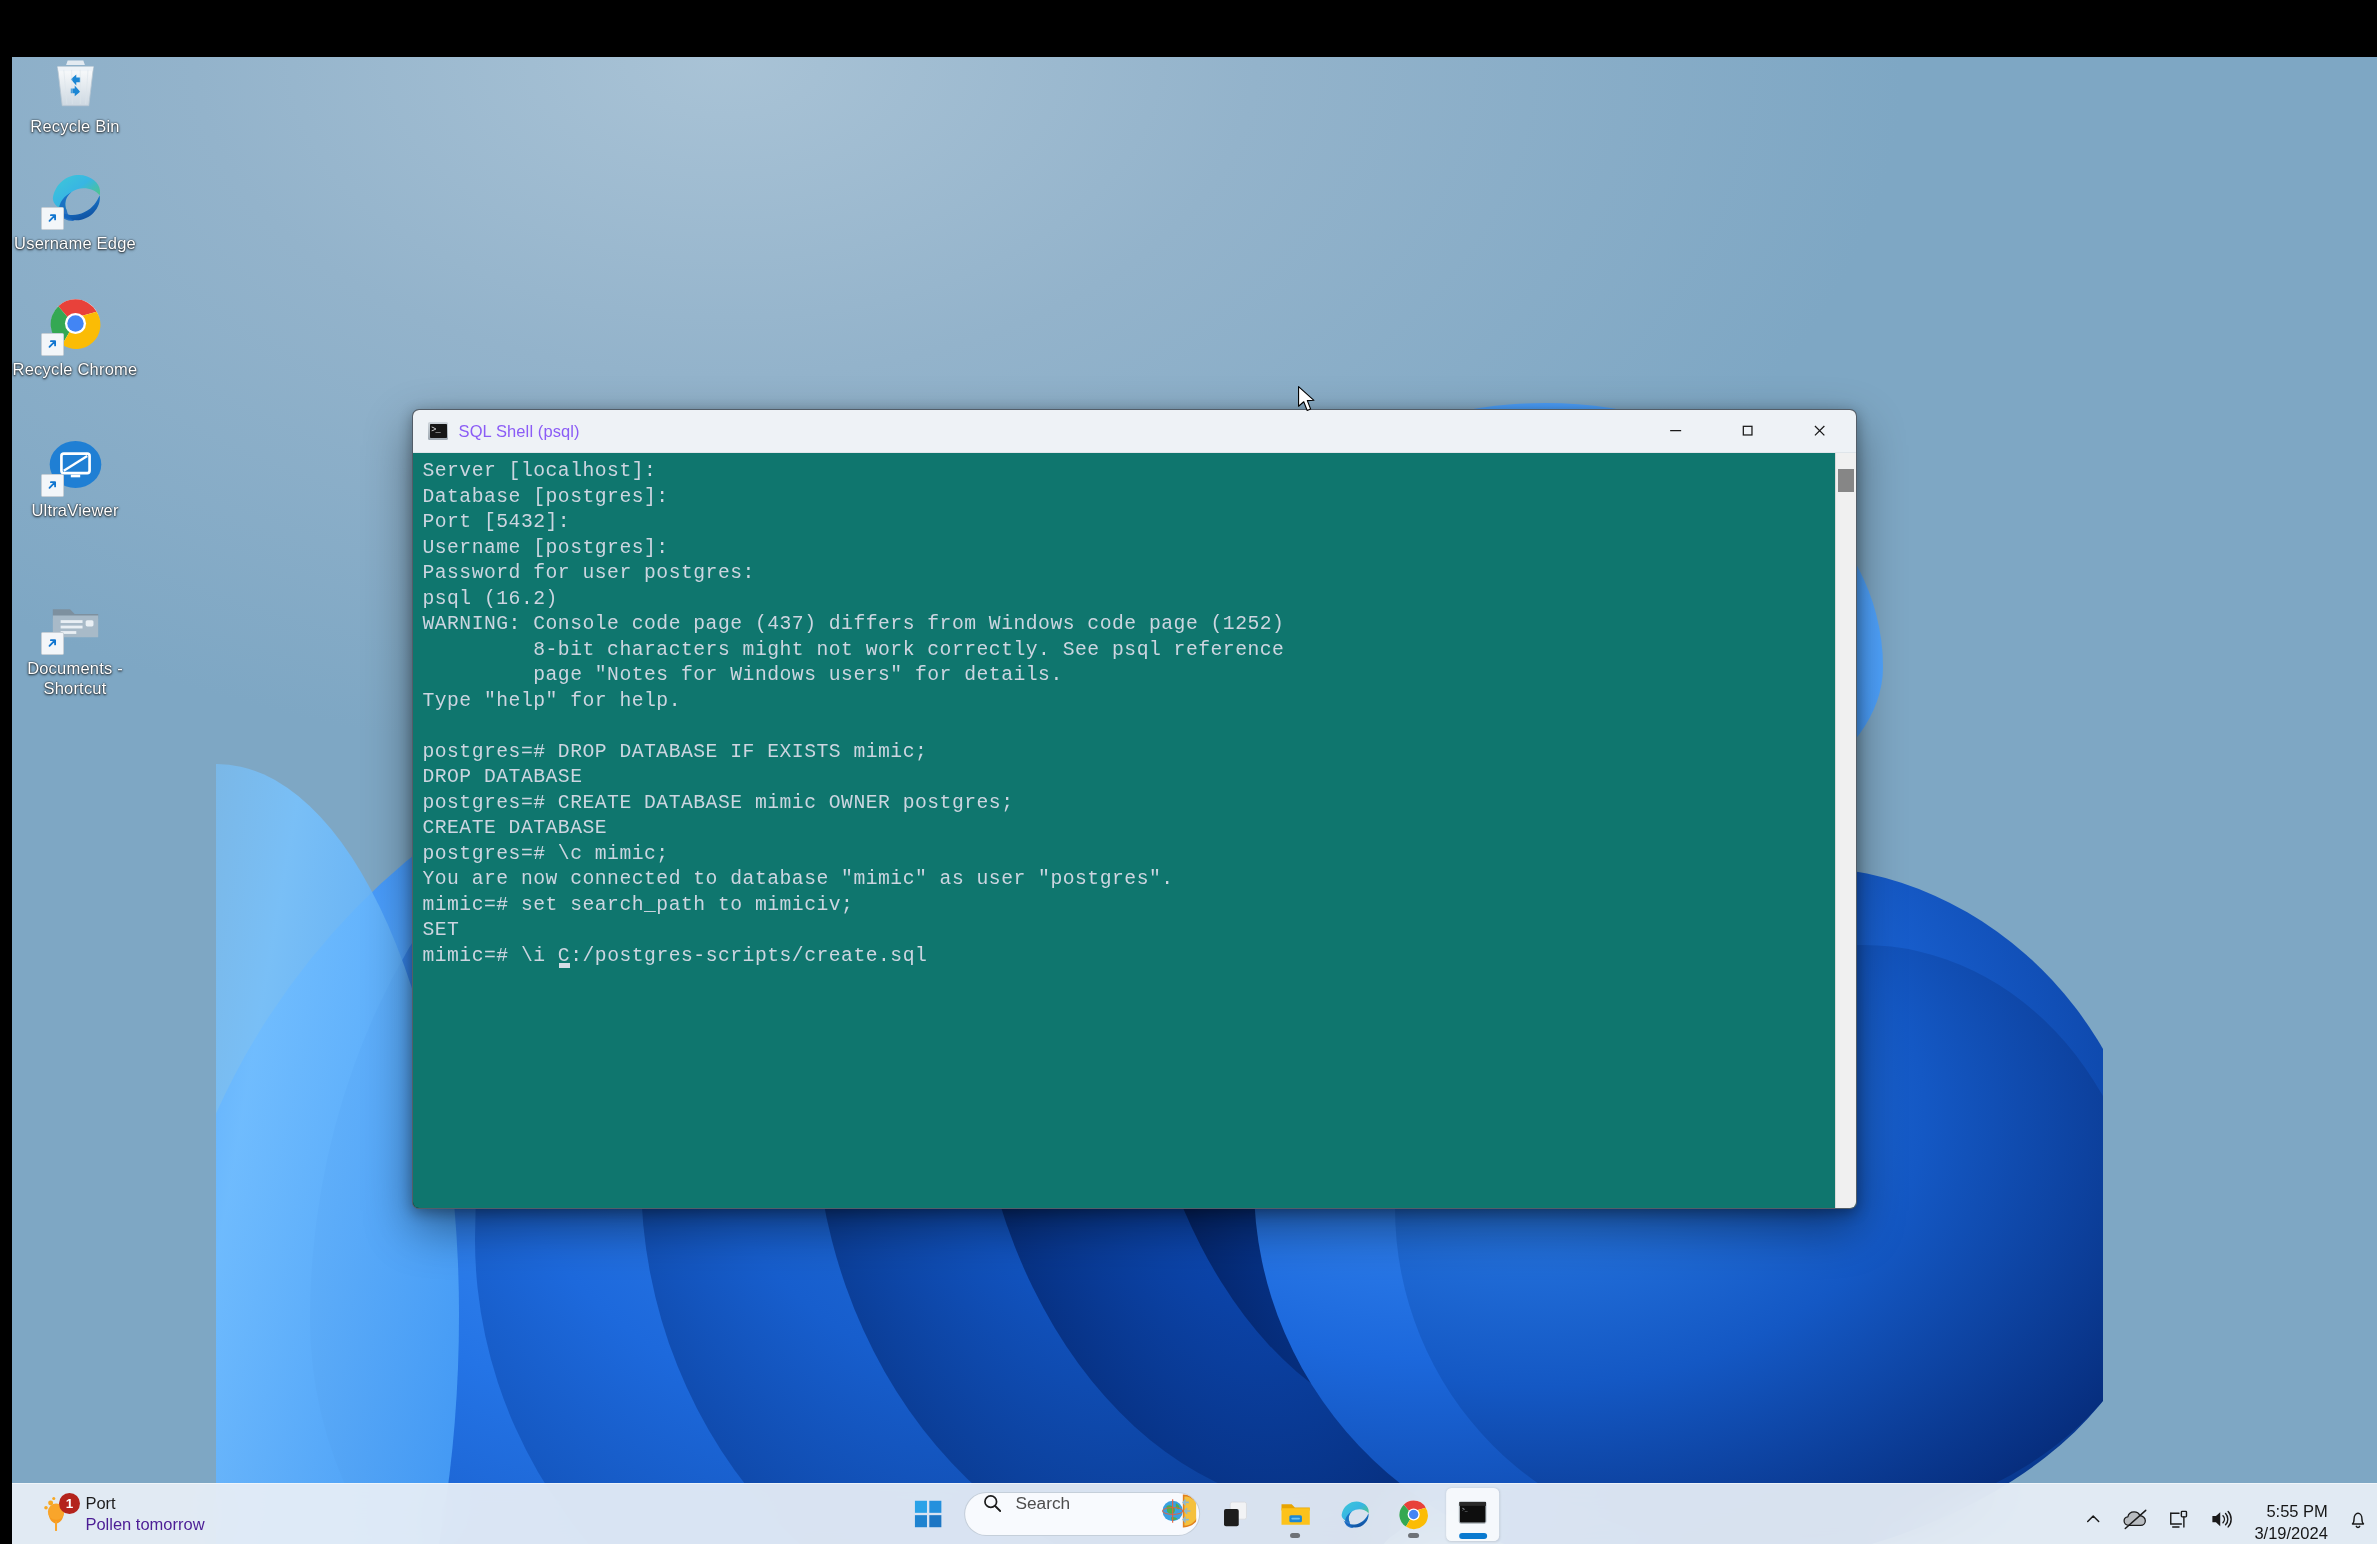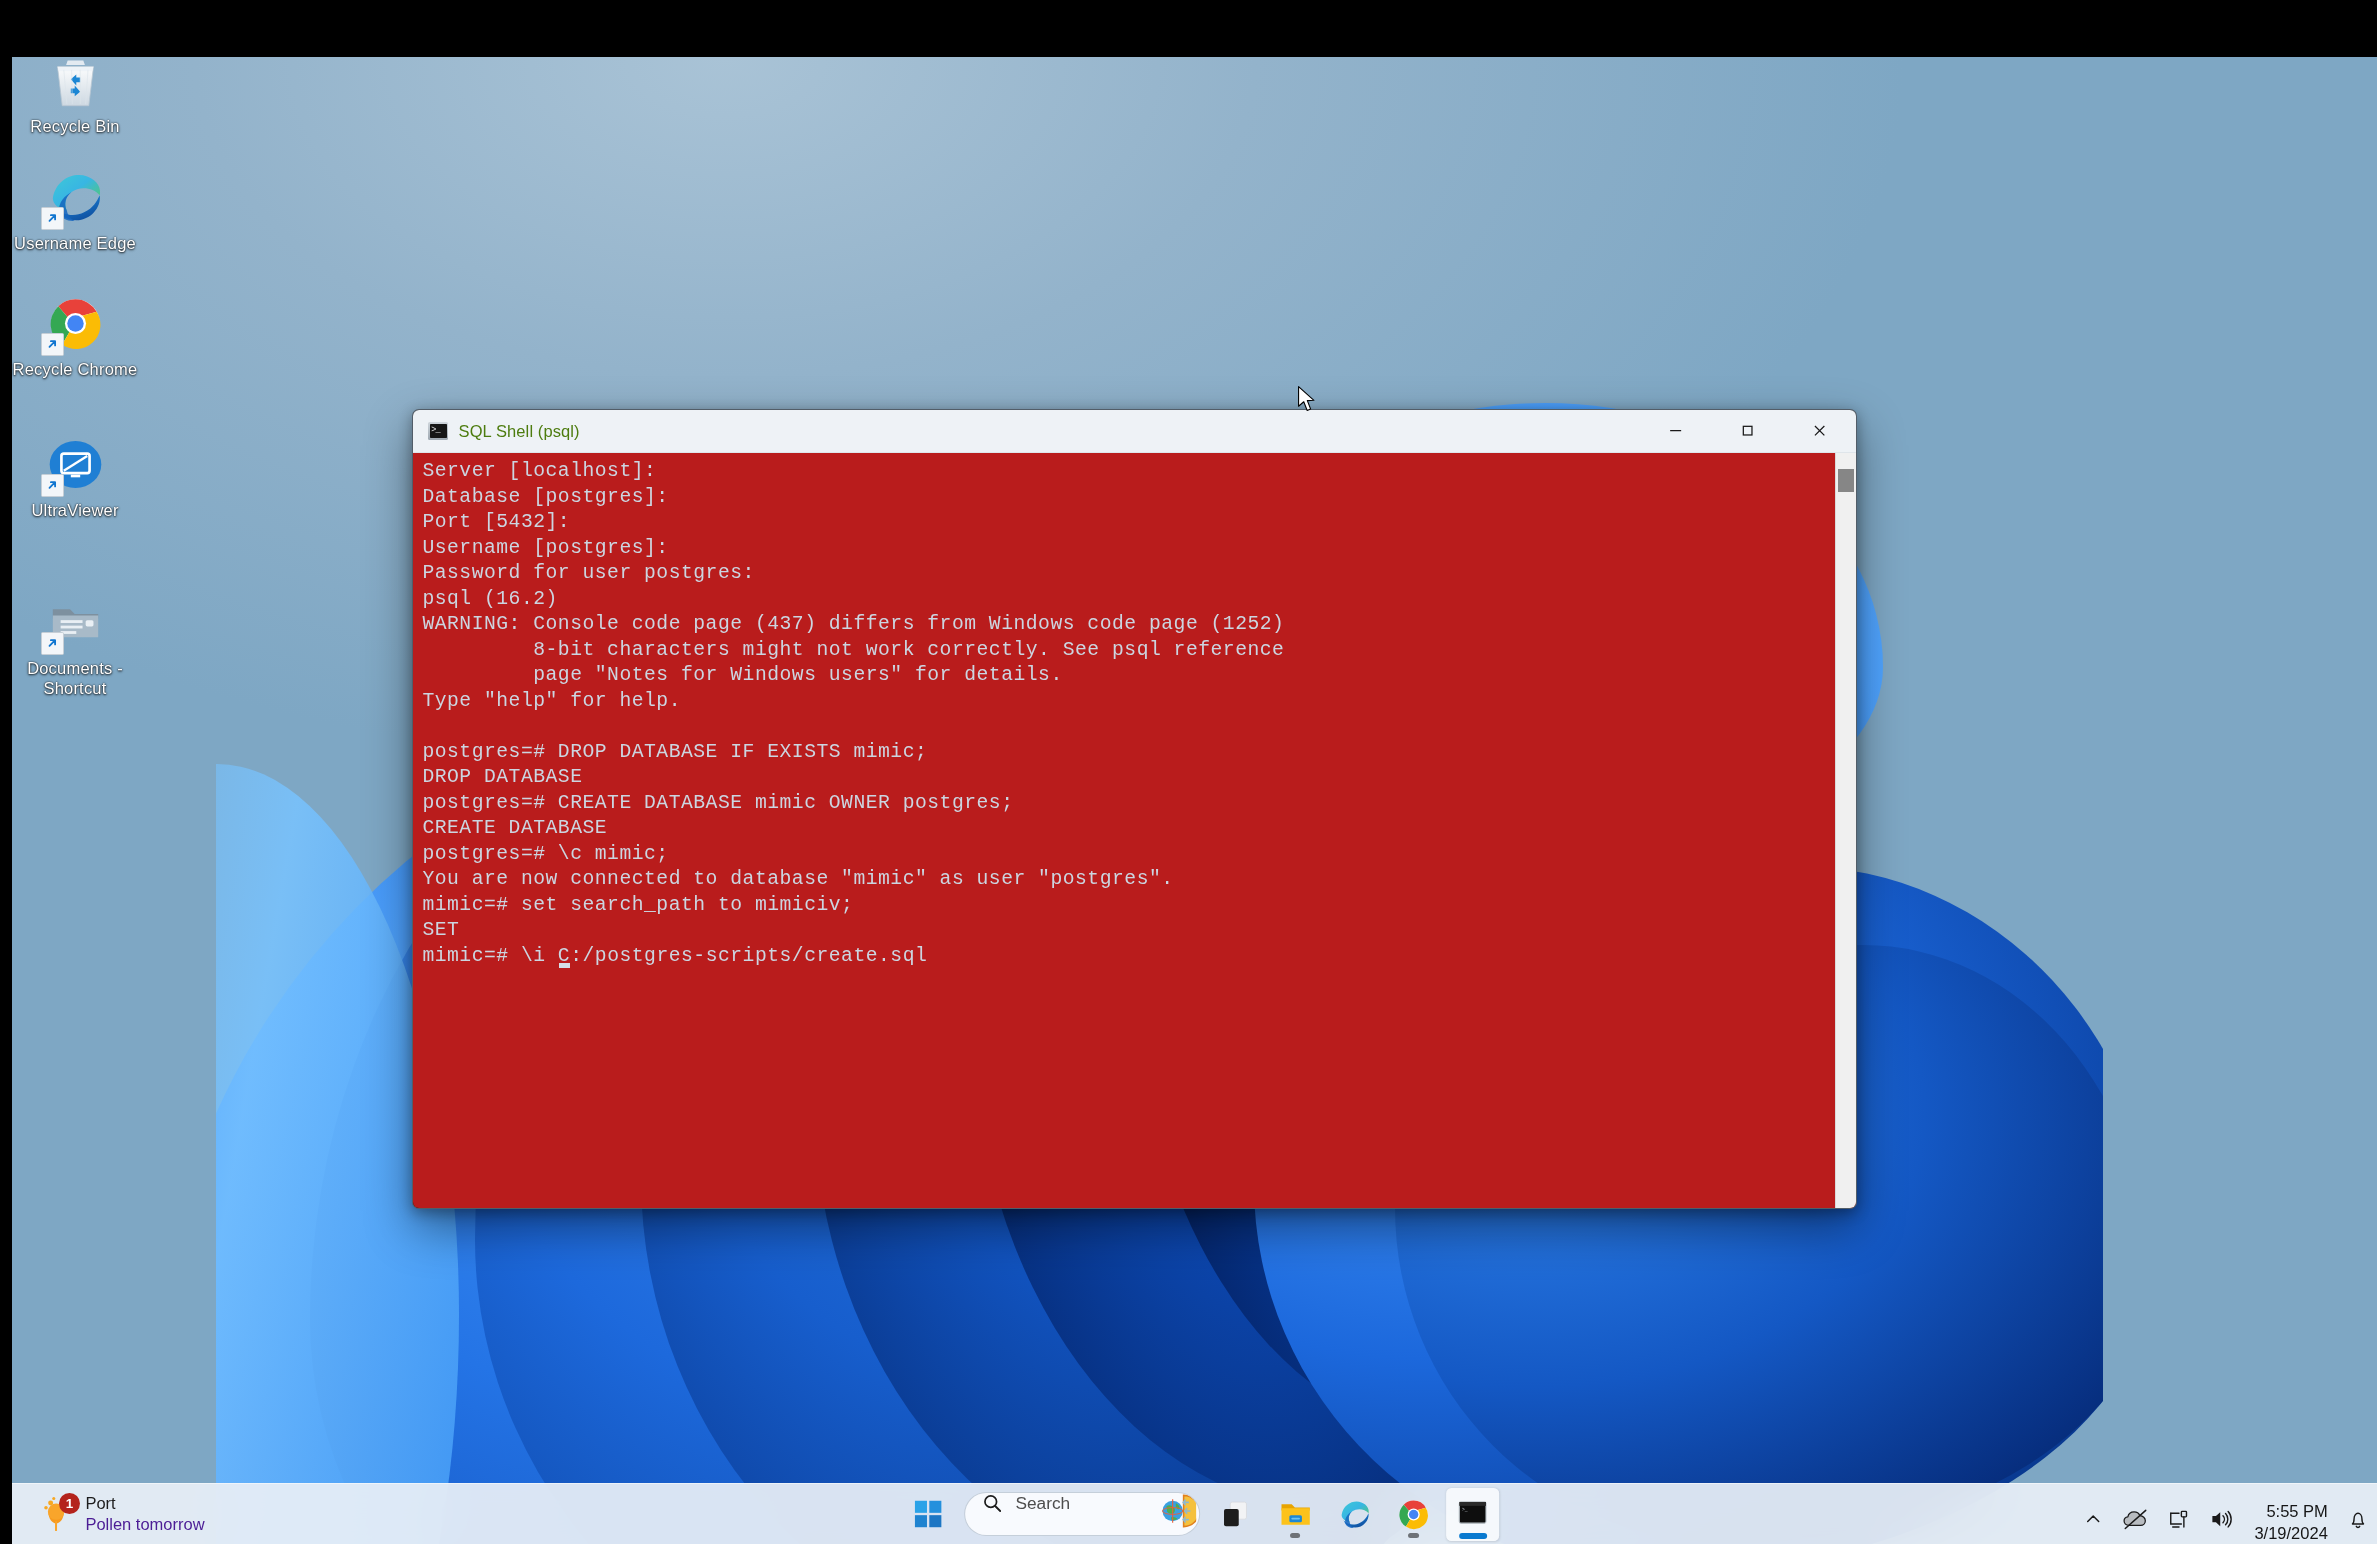--- a/index.html
+++ b/index.html
@@ -151,21 +151,21 @@
     color: #e6e6e6;
     font-family: "Liberation Mono", monospace;
     font-size: 8.6px;
     line-height: 13.4px;
     padding-left: 1.6px;
     letter-spacing: -0.8px;
   }
   #sql-title-text {
     margin-left: 10.2px;
     font-size: 16.5px;
-    color: #4d7c0f;
+    color: #8b5cf6;
     letter-spacing: 0.1px;
   }
   .win-btns {
     position: absolute;
     right: 0; top: 0;
     height: 42px;
     display: flex;
   }
   .win-btn {
     width: 72px;
@@ -173,21 +173,21 @@
     display: flex;
     align-items: center;
     justify-content: center;
     cursor: default;
   }
   .win-btn svg { display: block; }
 
   #sql-body {
     position: relative;
     height: 756px;
-    background: #b91c1c;
+    background: #0f766e;
     display: flex;
   }
   #sql-console {
     flex: 1;
     padding: 6.3px 0 0 9.4px;
     font-family: "Liberation Mono", "DejaVu Sans Mono", monospace;
     font-size: 19.7px;
     line-height: 25.5px;
     color: #ccd5e0;
     white-space: pre;

